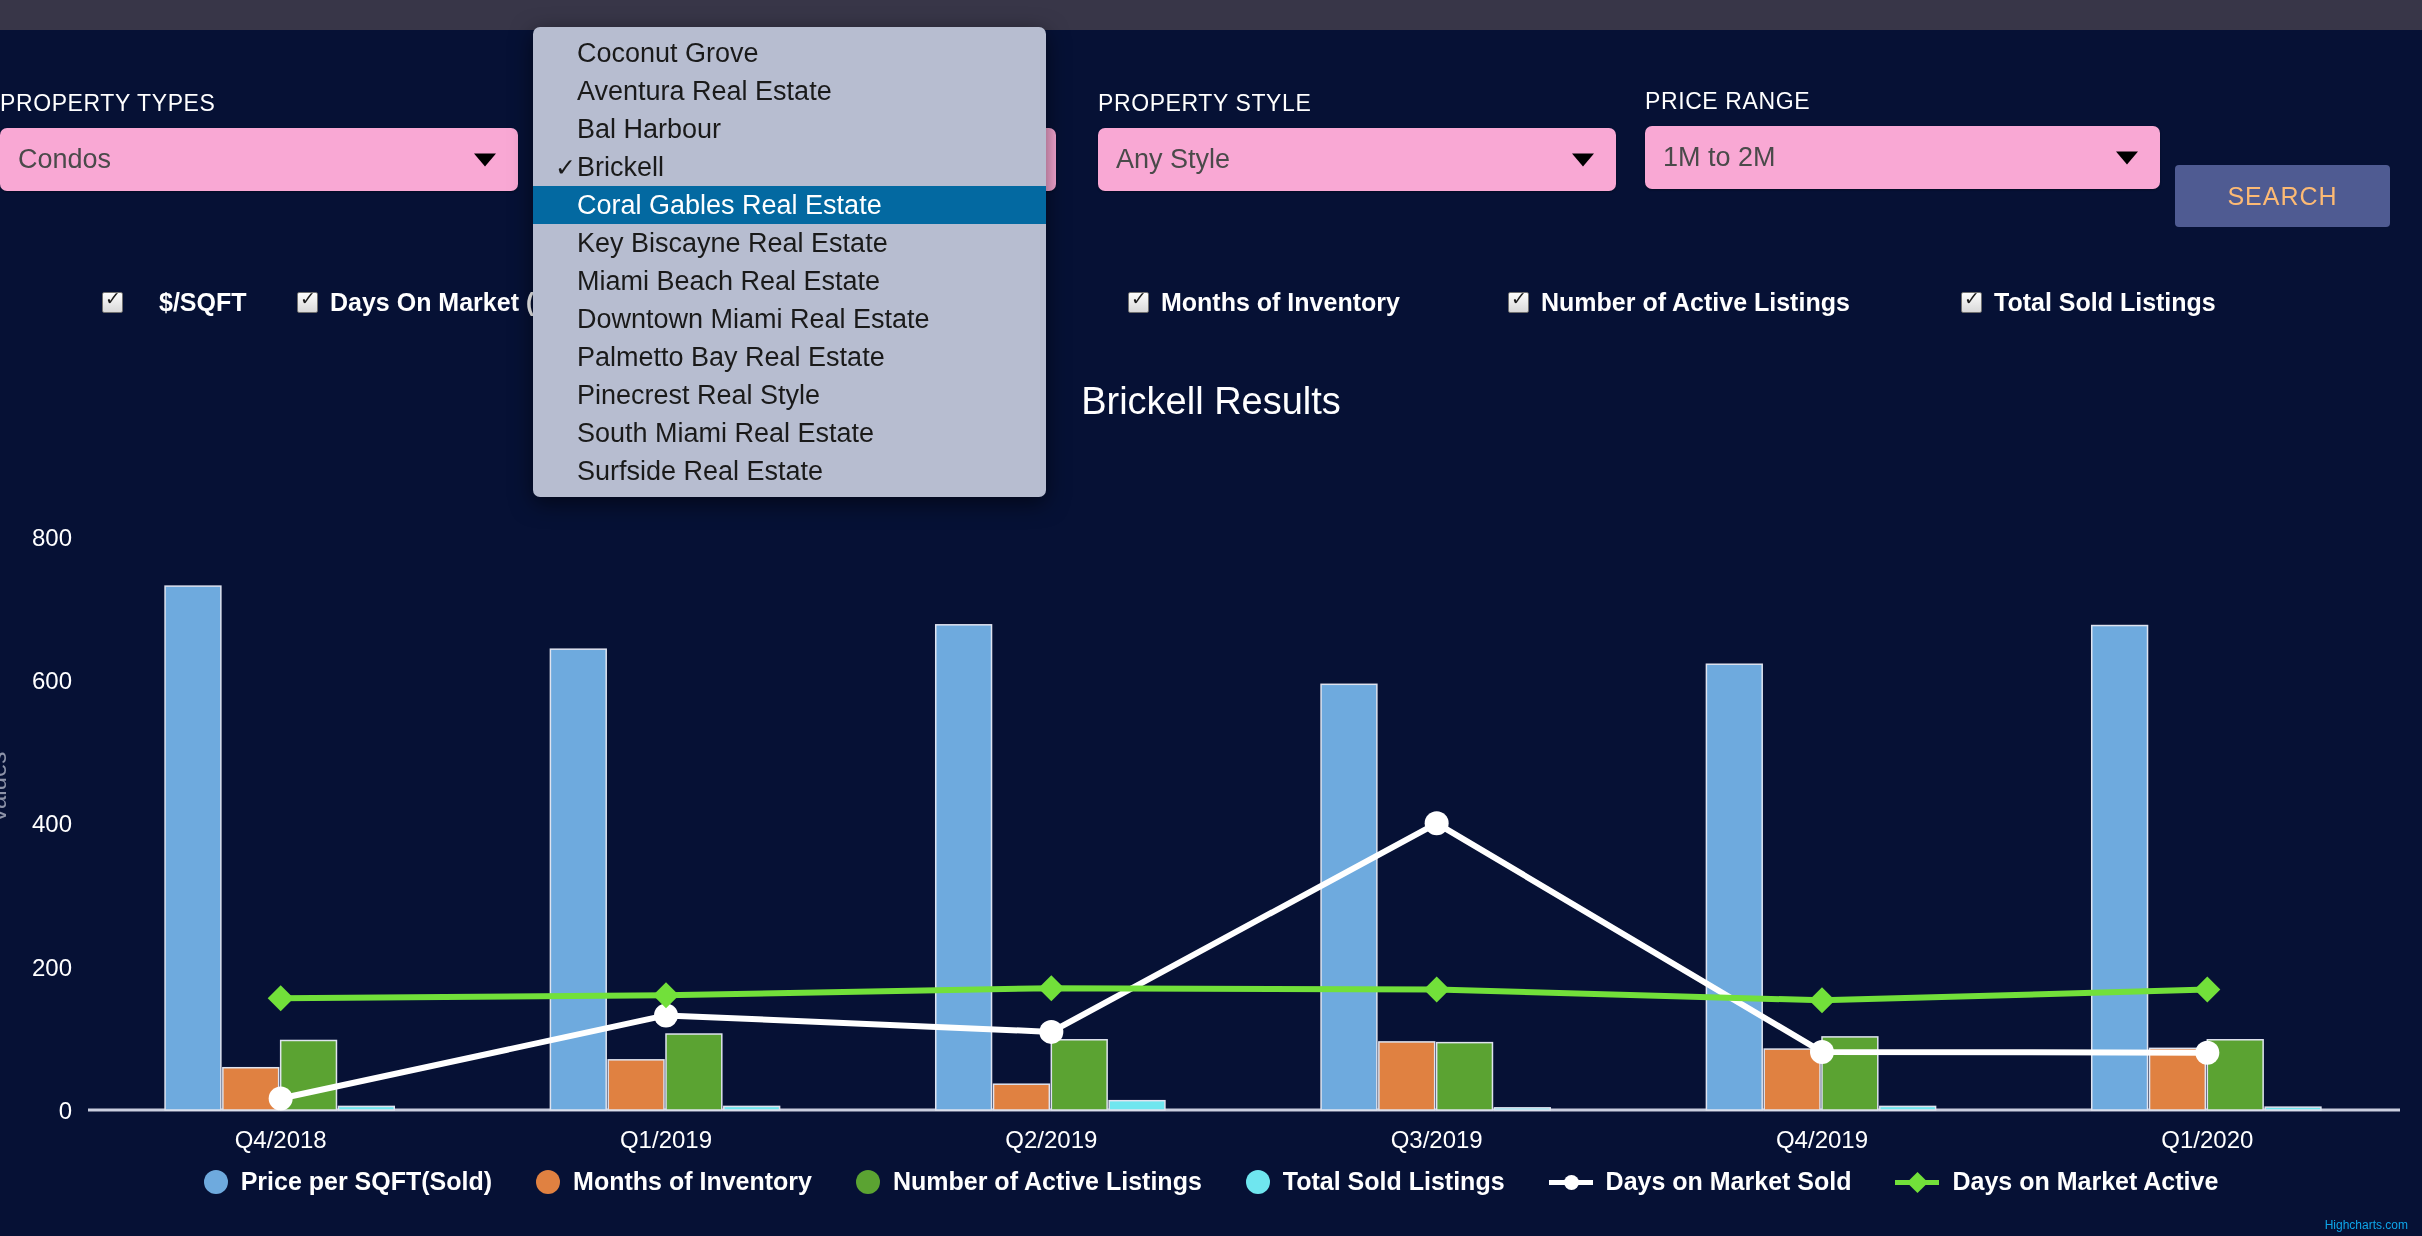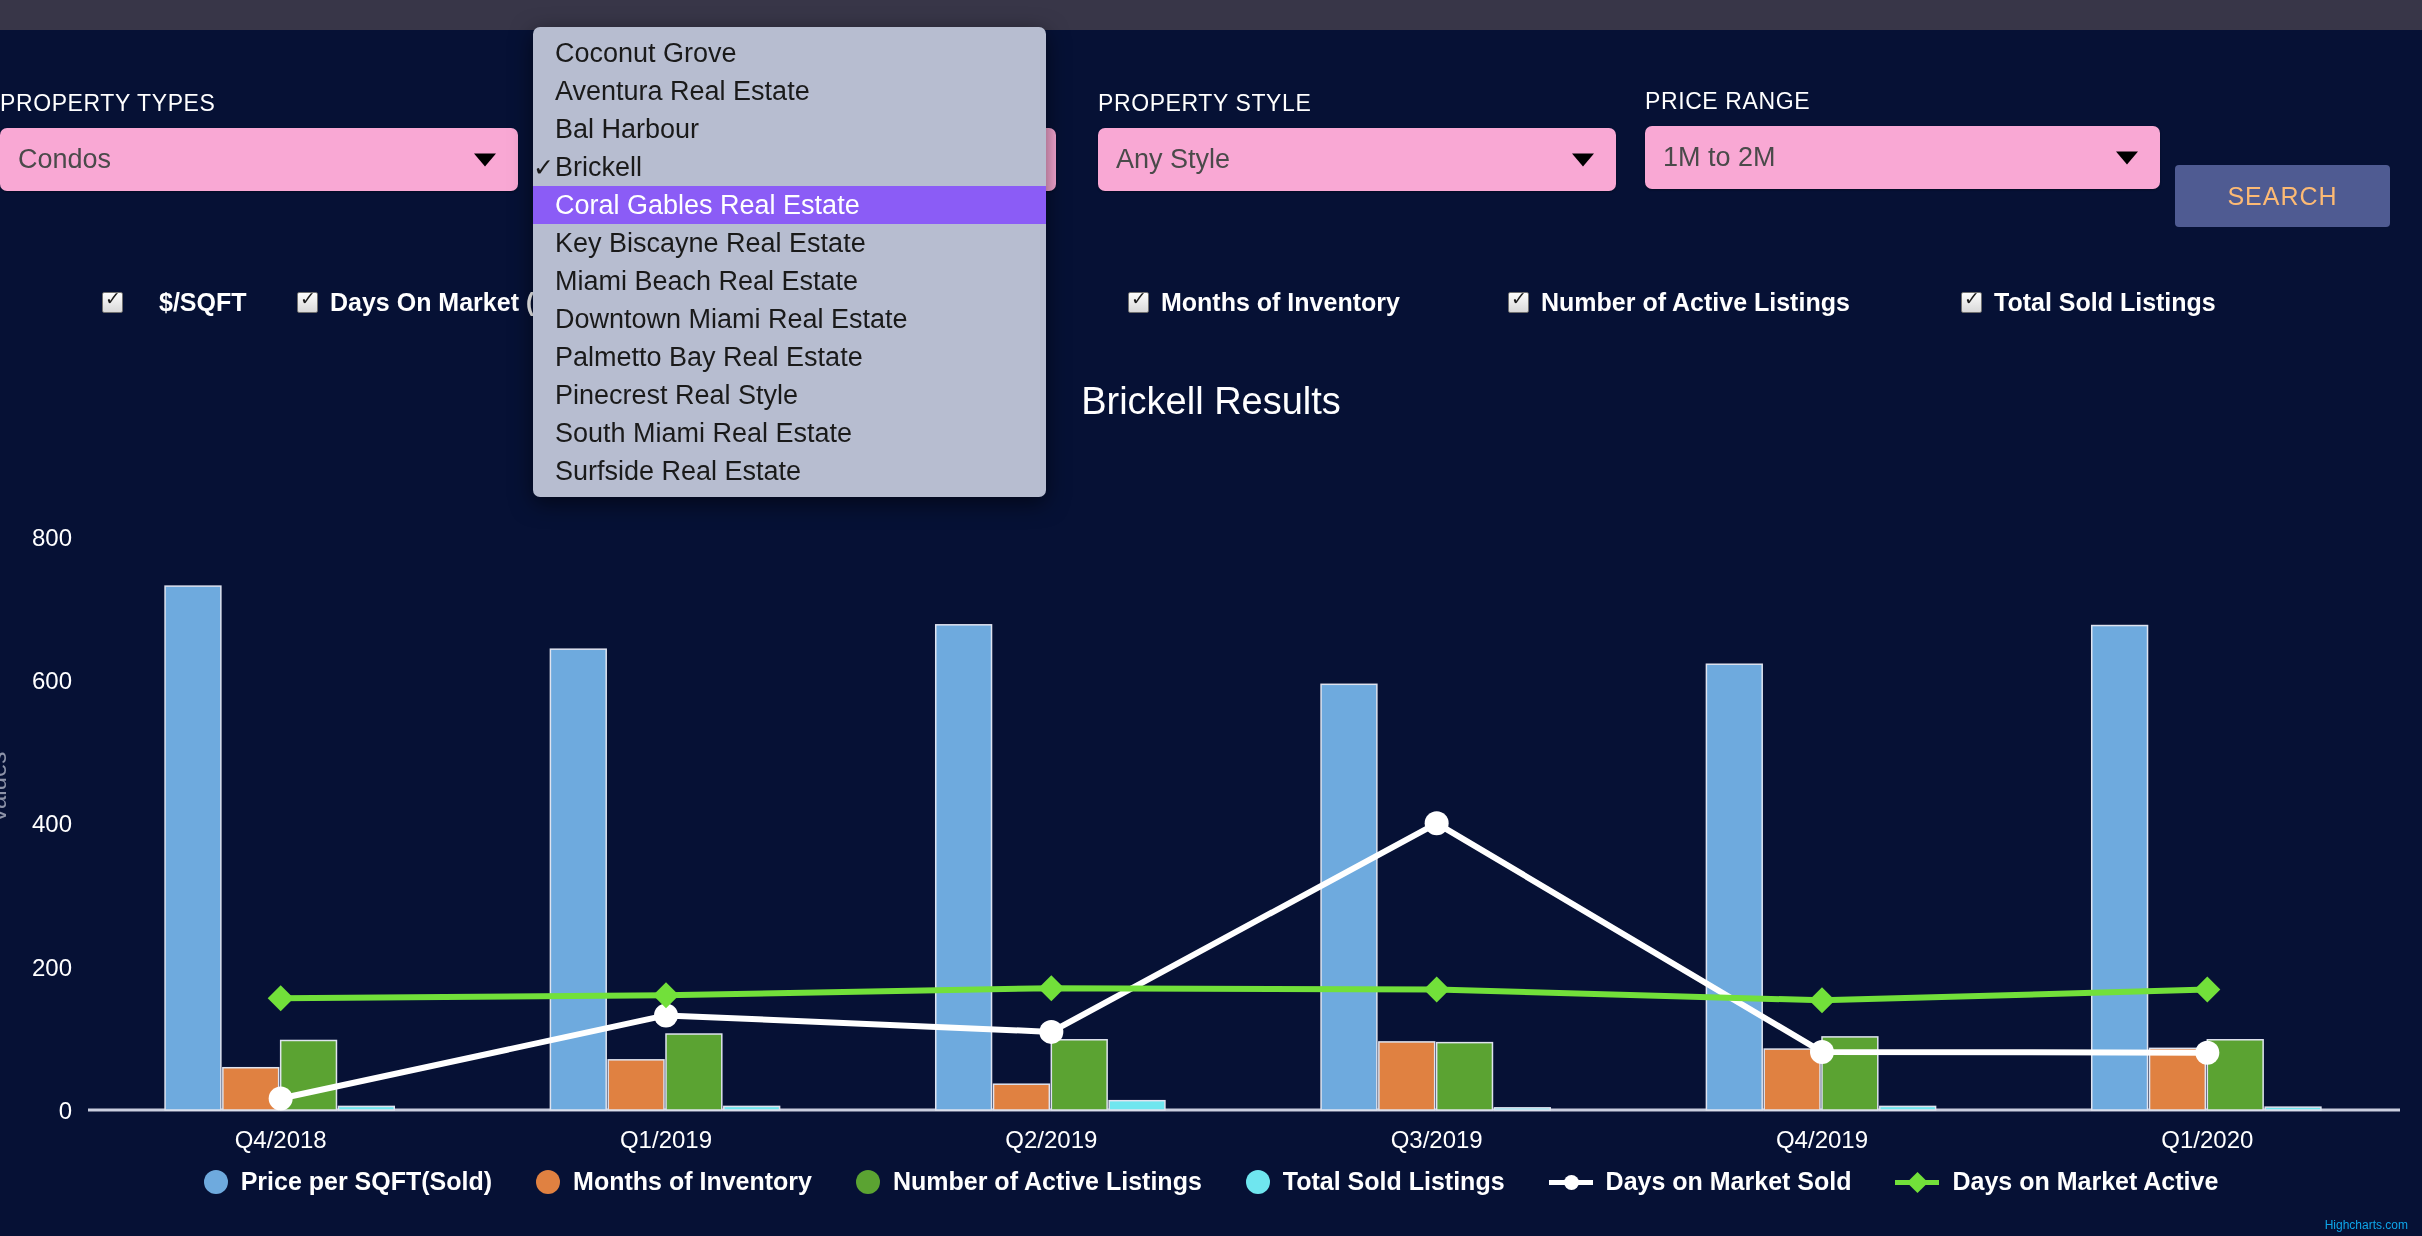--- a/index.html
+++ b/index.html
@@ -95,25 +95,25 @@
 
   
   .menu {
     position: absolute; left: 533px; top: 27px; width: 513px;
     background: #b7bdd0; border-radius: 7px;
     box-shadow: 0 6px 22px rgba(0,0,0,.55);
     padding: 7px 0 7px 0; z-index: 50;
   }
   .menu-item {
     height: 38px; display: flex; align-items: center;
-    color: #1a1a1a; font-size: 27px; white-space: nowrap;
+    padding-left: 22px; color: #1a1a1a; font-size: 27px; white-space: nowrap;
     cursor: default;
   }
   .menu-item .mark { width: 22px; display: inline-block; font-size: 25px; }
-  .menu-item.selected { background: #8b5cf6; color: #ffffff; }
+  .menu-item.selected { background: #0369a1; color: #ffffff; }
 </style>
 </head>
 <body>
 
 <div class="app">
 
   <div class="topbar"></div>
 
   <div class="filters">
 

